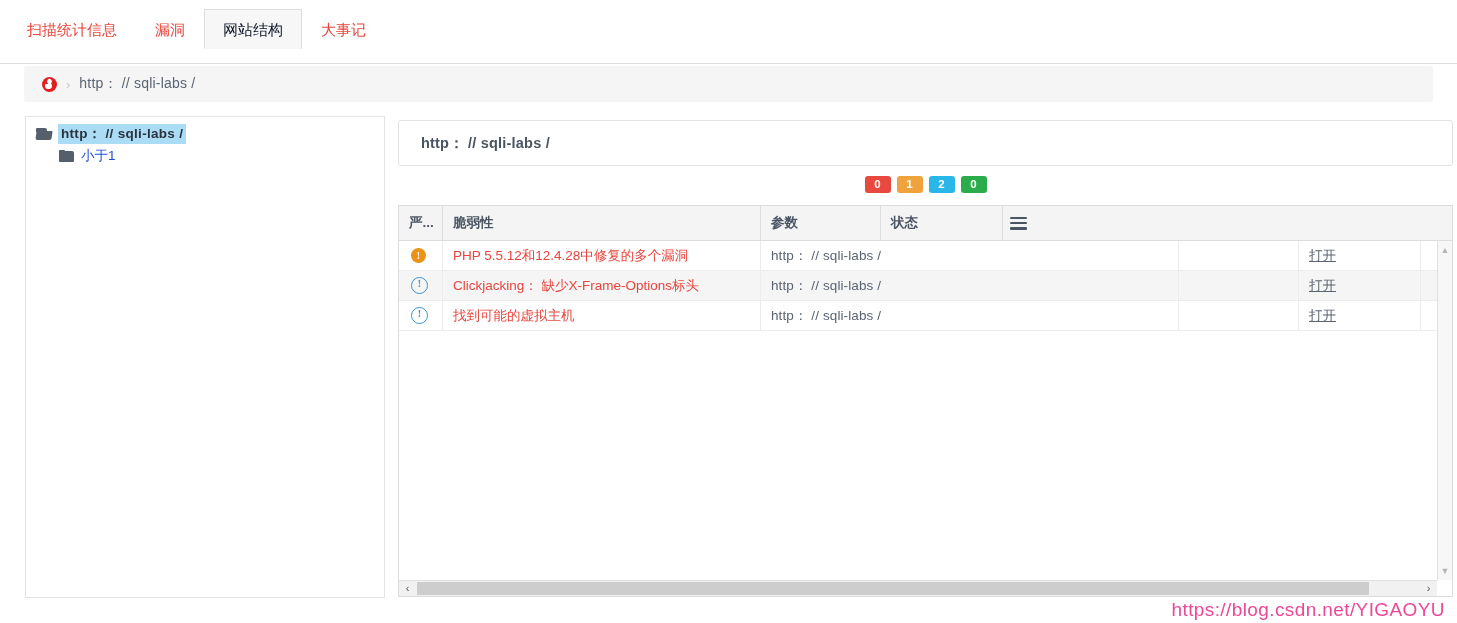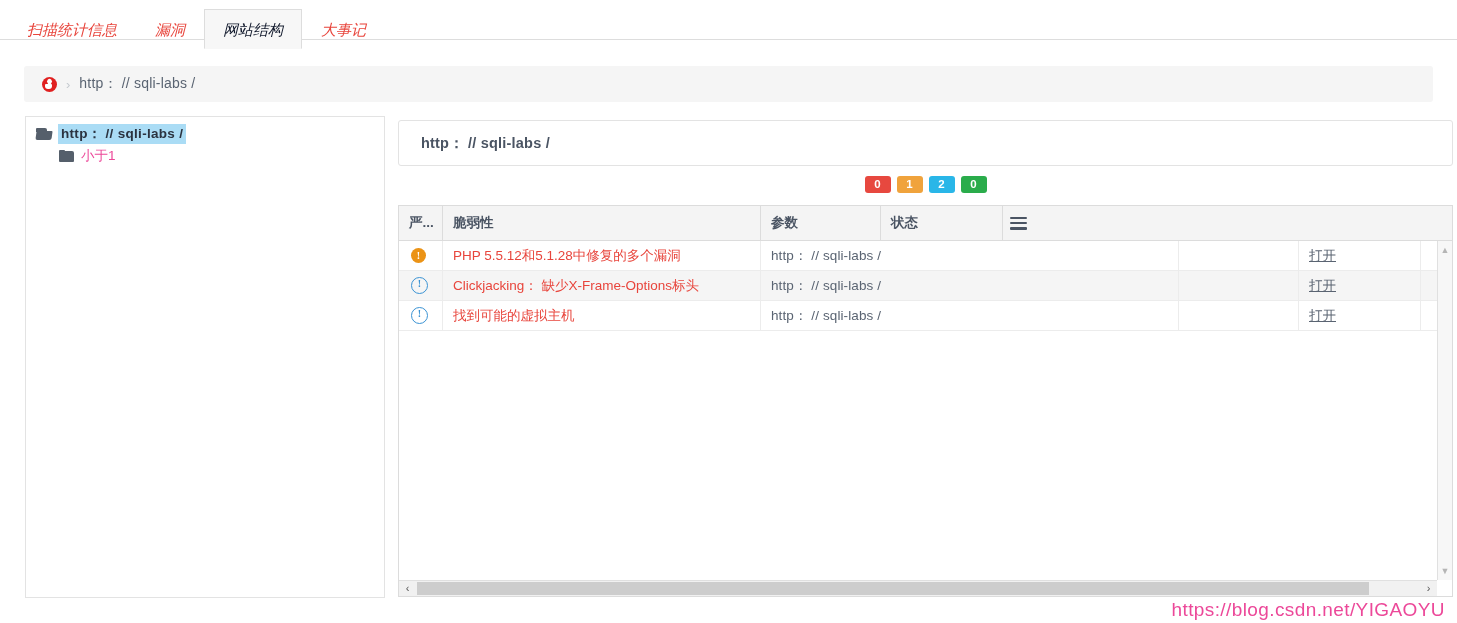--- a/index.html
+++ b/index.html
@@ -15,25 +15,24 @@
     color: #555f6b;
     overflow: hidden;
     position: relative;
   }
 
   
   .tabbar {
     position: absolute;
     left: 0; top: 0;
     width: 1457px;
-    height: 40px;
+    height: 64px;
     border-bottom: 1px solid #dddddd;
     box-sizing: border-box;
     background: #ffffff;
-    font-style: italic;
   }
   .tabs {
     position: absolute;
     left: 8px;
     top: 0;
     height: 48px;
     display: flex;
     align-items: flex-end;
   }
   .tab {
@@ -164,21 +163,21 @@
   .folder-open::after {
     content: "";
     position: absolute;
     left: 0; top: 3px;
     width: 16px; height: 9px;
     background: #555f6b;
     border-radius: 1px 1px 2px 2px;
     transform: skewX(-8deg);
   }
   .tree-label {
-    color: #ec4899;
+    color: #1d4ed8;
     font-size: 13.5px;
   }
   .tree-label.selected {
     background: #aadcf5;
     font-weight: bold;
     color: #2b3340;
     padding: 1px 3px;
     letter-spacing: .3px;
   }
 
@@ -455,21 +454,21 @@
         </span>
     </div>
   </div>
 
   <div class="tbody" id="tbody-container">
       <div class="trow">
         <div class="td sev c-sev">
           <span class="sev-icon medium">!</span>
         </div>
         <div class="td c-vuln">
-          <span class="vuln-link">PHP 5.5.12和5.1.28中修复的多个漏洞</span>
+          <span class="vuln-link">PHP 5.5.12和12.4.28中修复的多个漏洞</span>
         </div>
         <div class="td c-url url-cell">http： // sqli-labs /</div>
         <div class="td c-param"></div>
         <div class="td c-state state-cell">打开</div>
         <div class="td c-menu last"></div>
       </div>
       <div class="trow alt">
         <div class="td sev c-sev">
           <span class="sev-icon info">!</span>
         </div>

